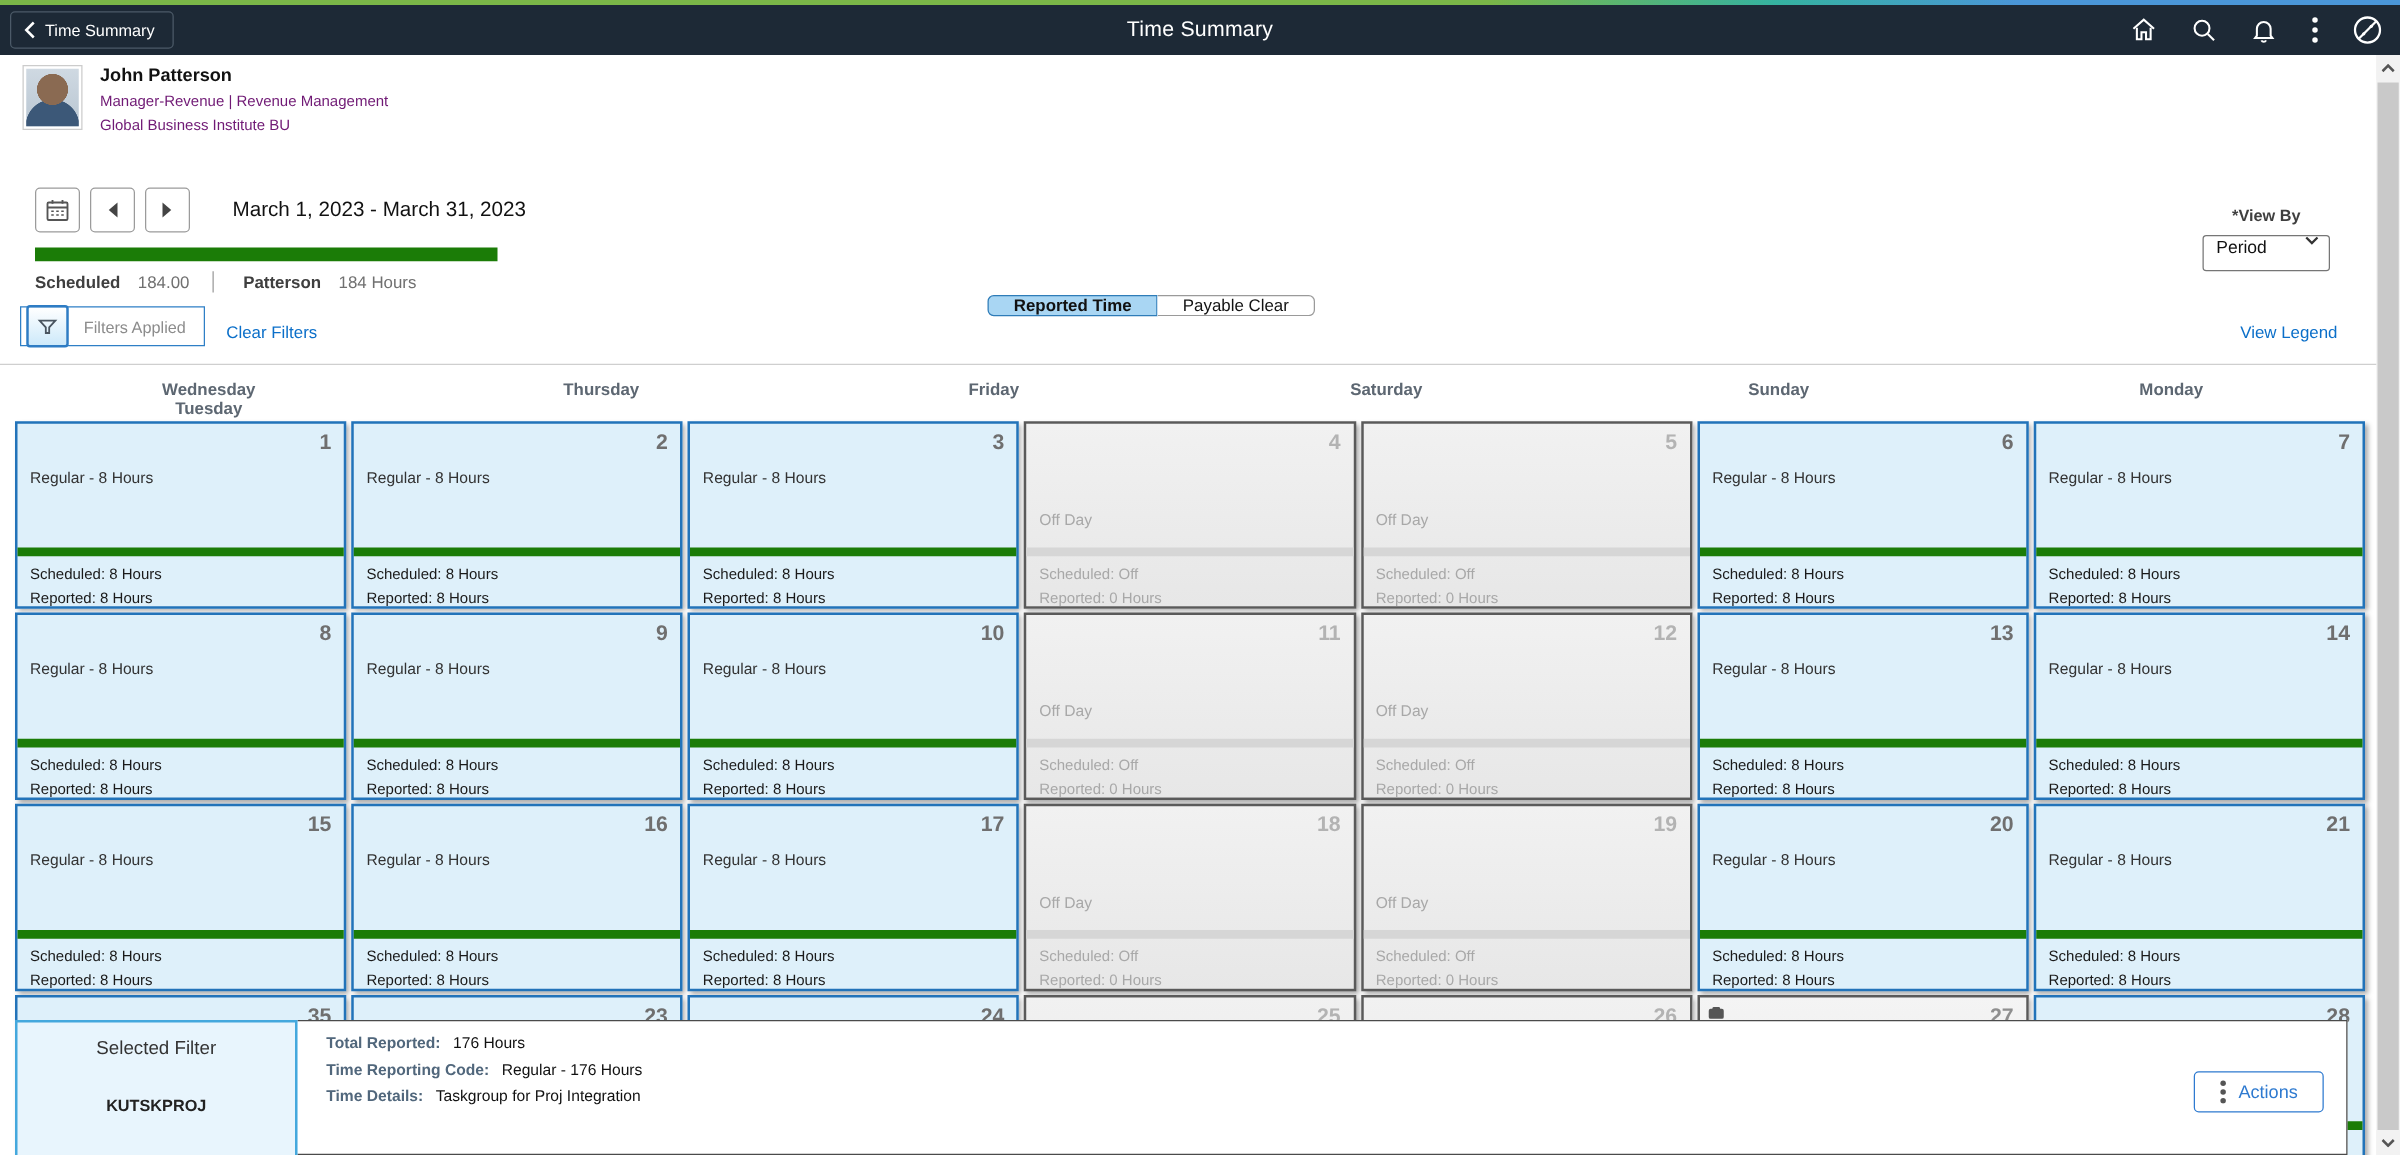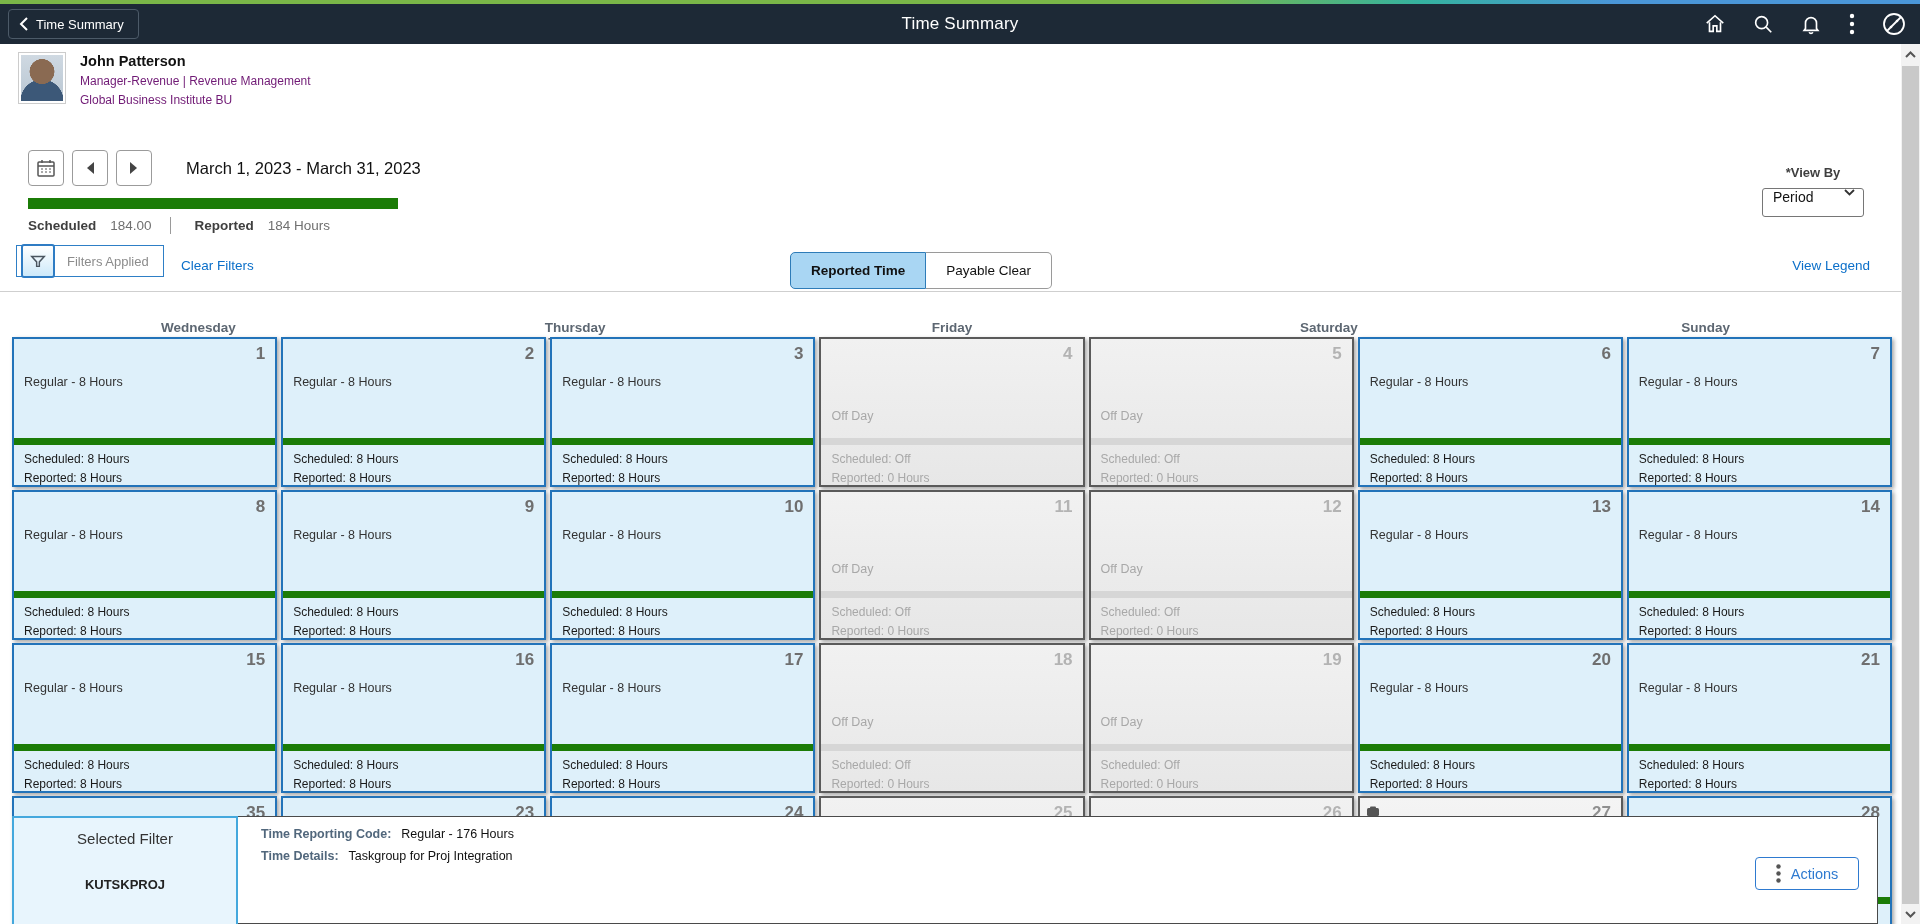--- a/index.html
+++ b/index.html
@@ -62,31 +62,31 @@
   
   .filterbox { position:absolute; left:16px; top:245px; height:32px; padding:0 14px 0 4px;
     border:1px solid #2e7fc6; background:#fff; display:flex; align-items:center; gap:12px; cursor:pointer; }
   .funnelbtn { width:34px; height:34px; border:2px solid #2e7cc4; border-radius:3px;
     background:linear-gradient(180deg,#ffffff 0%,#cde9fa 100%);
     display:flex; align-items:center; justify-content:center; }
   .filterbox .txt { font-size:13px; color:#8c8c8c; }
   .link { color:var(--link_blue); font-size:13.5px; cursor:pointer; }
   .clear-filters { position:absolute; left:181px; top:258px; }
   .view-legend { position:absolute; right:50px; top:258px; }
-  .toggle { position:absolute; left:790px; top:252px; display:flex; height:37px;border-radius:12px; }
+  .toggle { position:absolute; left:790px; top:236px; display:flex; height:17px;border-radius:12px; }
   .tog { font-size:13.5px; display:flex; align-items:center; padding:0 20px; background:#fff;
     border:1px solid #9a9a9a; color:#111; cursor:pointer; }
   .tog.sel { background:var(--selected_tab_bg); border:1px solid var(--tab_border);
     font-weight:bold; border-radius:5px 0 0 5px; }
   .tog.unsel { border-left:none; border-radius:0 5px 5px 0; }
   .sep { position:absolute; left:0; top:291px; width:1901px; height:1px; background:#cfcfcf; }
 
   
-  .dayheads { position:absolute; left:12px; top:320px; width:1880px; display:grid;
-    grid-template-columns:repeat(5,1fr); column-gap:4px; }
+  .dayheads { position:absolute; left:12px; top:304px; width:1880px; display:grid;
+    grid-template-columns:repeat(6,1fr); column-gap:4px; }
   .dayhead { text-align:center; font-size:13.5px; font-weight:bold; color:#5d6772; }
   .calgrid { position:absolute; left:12px; top:337px; width:1880px; display:grid;
     grid-template-columns:repeat(7,1fr); column-gap:4px; row-gap:3px; grid-auto-rows:150px; }
   .cell { position:relative; box-shadow:2px 2px 4px rgba(0,0,0,.35); cursor:pointer; }
   .cell .num { position:absolute; top:5px; right:10px; font-size:17px; font-weight:bold; color:#6f6f6f; }
   .cell .trc { position:absolute; top:36px; left:10px; font-size:12.5px; color:#333; }
   .cell .bar { position:absolute; top:99px; left:0; width:100%; height:7px; }
   .cell .sched { position:absolute; top:113px; left:10px; font-size:12px; color:#1a1a1a; }
   .cell .rep  { position:absolute; top:132px; left:10px; font-size:12px; color:#1a1a1a; }
   .cell.work { background:var(--work_cell_bg); border:2px solid var(--work_cell_border); }
@@ -221,21 +221,21 @@
         <path d="M1 1 L5.5 5.5 L10 1" stroke="#333" stroke-width="1.8" fill="none"></path>
       </svg>
   </div>
 </div>
 
 <div class="progress"></div>
 <div class="sumrow">
   <span class="lab">Scheduled</span>
   <span class="val">184.00</span>
   <span class="vdiv"></span>
-  <span class="lab">Reported</span>
+  <span class="lab">Patterson</span>
   <span class="val">184 Hours</span>
 </div>
 
 <div class="filterbox">
   <span class="funnelbtn">
     <svg width="18" height="18" viewBox="0 0 20 20" fill="none" stroke="#4a5560" stroke-width="1.6">
         <path d="M3 5 H17 L11.5 11 V16 H8.5 V11 Z"></path>
       </svg>
   </span>
   <span class="txt">Filters Applied</span>
@@ -491,20 +491,24 @@
   </div>
 </div>
 
 <div class="footer">
   <div class="f-left">
     <div class="t1">Selected Filter</div>
     <div class="t2">KUTSKPROJ</div>
   </div>
   <div class="f-right" id="footer-rows">
 
+  <div class="f-row">
+    <span class="flabel">Total Reported:</span>
+    <span class="fvalue">176 Hours</span>
+  </div>
 
   <div class="f-row">
     <span class="flabel">Time Reporting Code:</span>
     <span class="fvalue">Regular - 176 Hours</span>
   </div>
 
   <div class="f-row">
     <span class="flabel">Time Details:</span>
     <span class="fvalue">Taskgroup for Proj Integration</span>
   </div>

